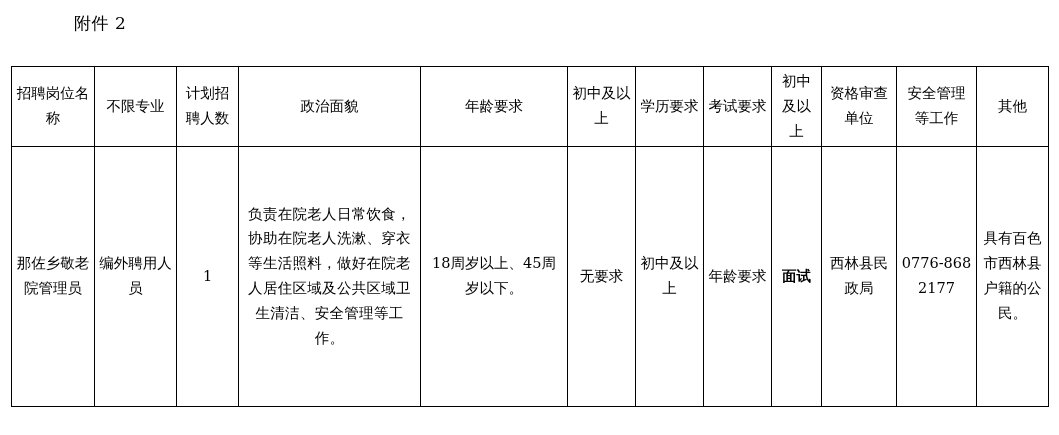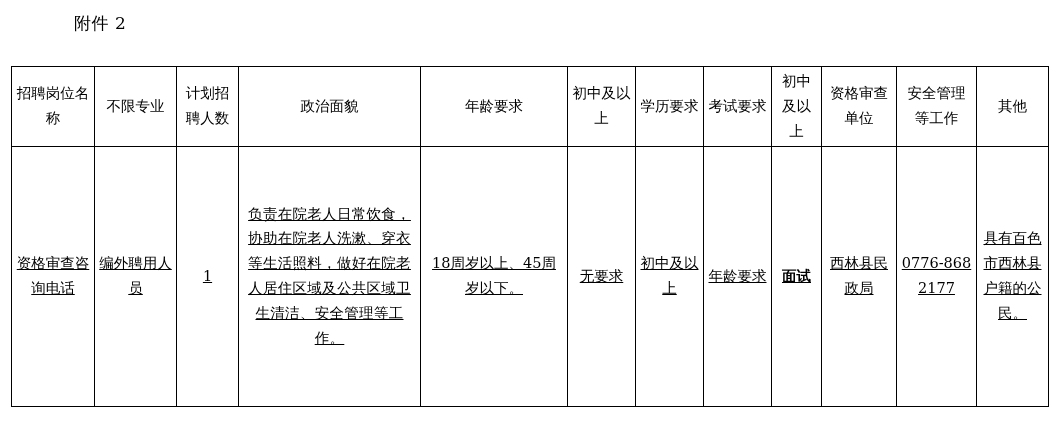--- a/index.html
+++ b/index.html
@@ -57,21 +57,20 @@
     line-height: 1.72;
     padding: 2px 4px;
     word-break: break-all;
   }
   table.plan-table thead th {
     height: 70px;
     font-weight: normal;
   }
   table.plan-table tbody td {
     height: 255px;
-    text-decoration: underline;
   }
   .cell-just {
     text-align: left;
     padding-left: 9px;
     padding-right: 9px;
     line-height: 2.0;
     letter-spacing: 0.3px;
   }
   .cell-just-c {
     text-align: left;
@@ -133,21 +132,21 @@
         <th>学历要求</th>
         <th>考试要求</th>
         <th>初中及以上</th>
         <th>资格审查单位</th>
         <th>安全管理等工作</th>
         <th>其他</th>
       </tr>
     </thead>
     <tbody>
       <tr>
-        <td>资格审查咨询电话</td>
+        <td>那佐乡敬老院管理员</td>
         <td>编外聘用人员</td>
         <td>1</td>
         <td class="cell-just">负责在院老人日常饮食，协助在院老人洗漱、穿衣等生活照料，做好在院老人居住区域及公共区域卫生清洁、安全管理等工作。</td>
         <td class="cell-just-c">18周岁以上、45周岁以下。</td>
         <td>无要求</td>
         <td class="narrow-v">初中及以上</td>
         <td class="narrow-v">年龄要求</td>
         <td class="bold-cell">面试</td>
         <td>西林县民政局</td>
         <td>0776-8682177</td>

